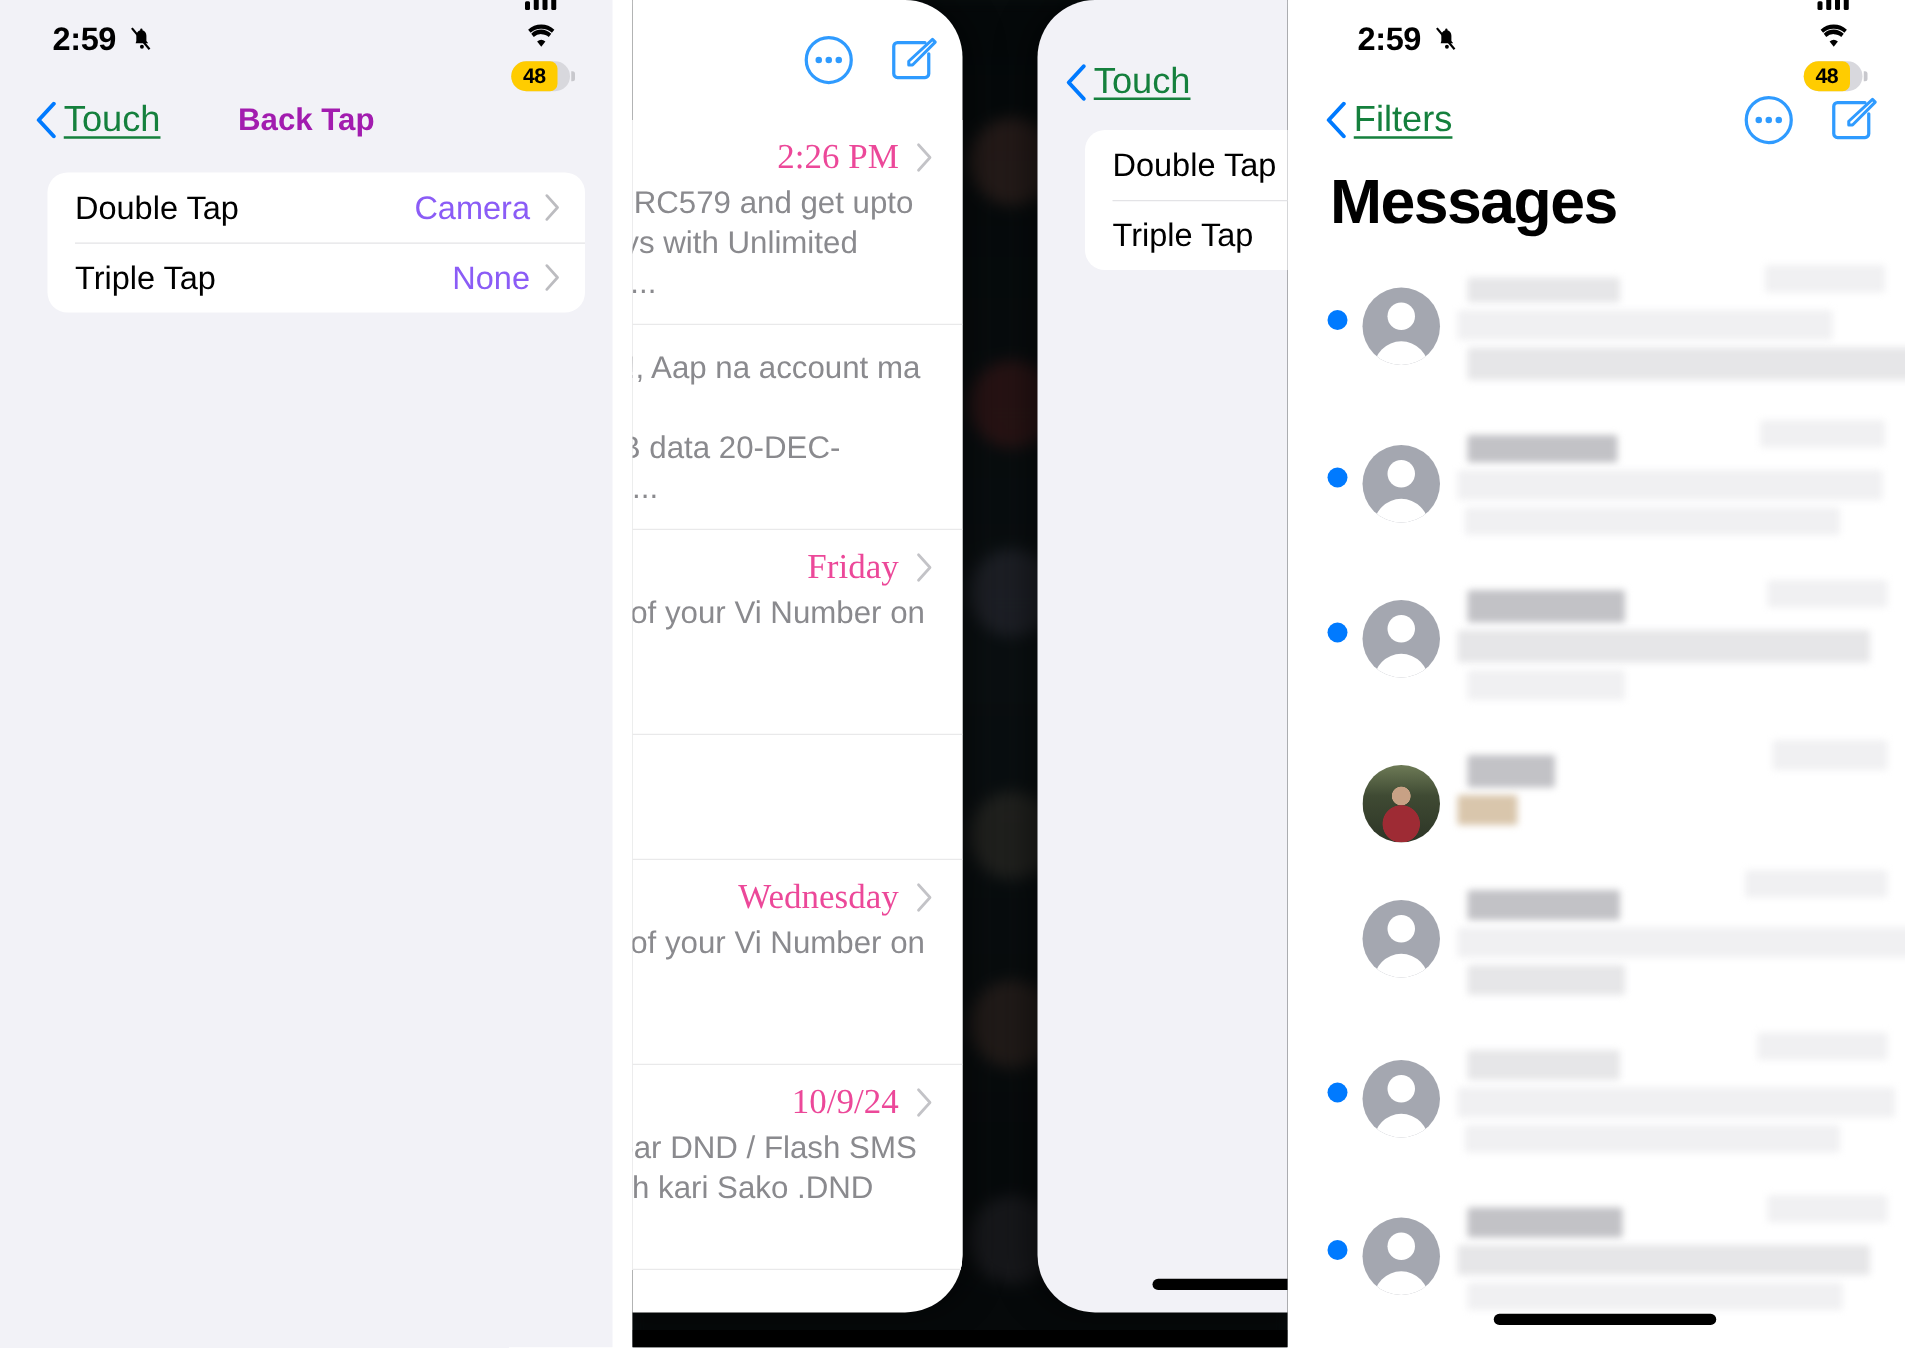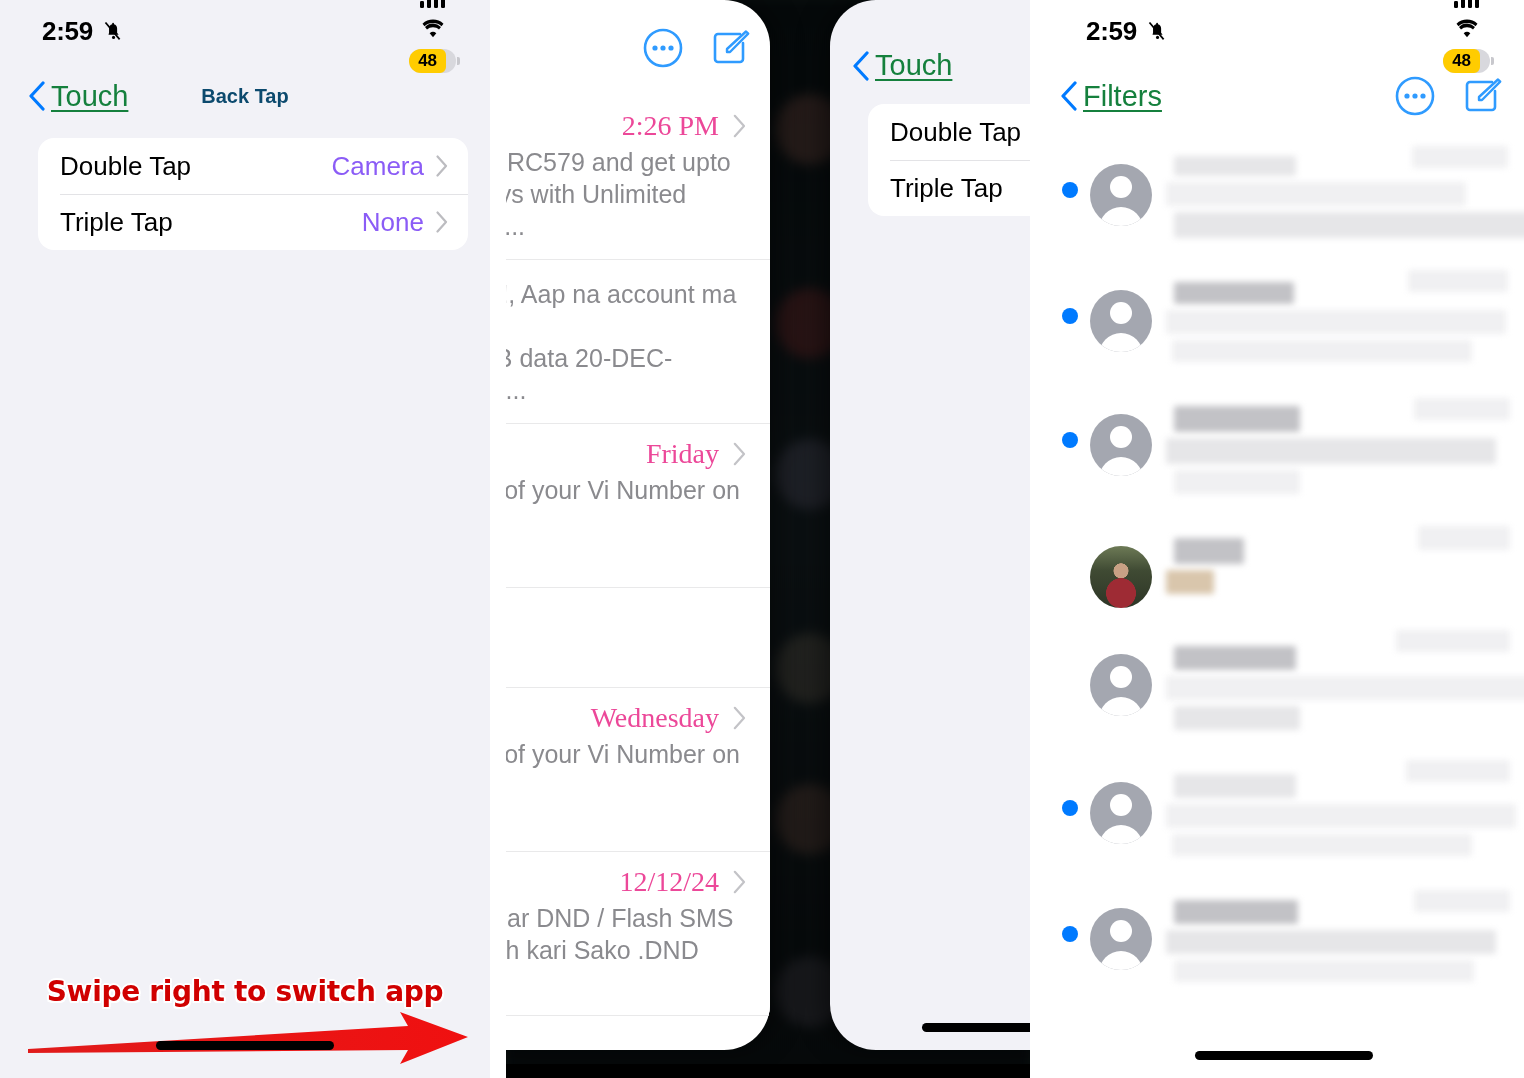--- a/index.html
+++ b/index.html
@@ -73,21 +73,21 @@
   }
   .nav-back { display:flex; align-items:center; gap:6px; cursor:pointer; }
   .chev-left { width:17px; height:30px; display:block; }
   .nav-back-label {
     font-size:29px; color:#15803d;
     text-decoration: underline; text-underline-offset: 4px;
     text-decoration-thickness: 2px;
   }
   .nav-title {
     position:absolute; left:0; right:0; text-align:center;
-    font-size:20px; font-weight:700; color:#0c4a6e; pointer-events:none;
+    font-size:25px; font-weight:700; color:#a21caf; pointer-events:none;
   }
   .nav-actions { margin-left:auto; display:flex; align-items:center; gap:26px; }
   .icon-btn { width:42px; height:42px; display:block; cursor:pointer; }
 
   
   .settings-wrap { padding: 8px 22px 0 22px; margin-left: 16px; }
   .settings-group {
     background:#ffffff; border-radius:16px; overflow:hidden;
   }
   .settings-row {
@@ -279,33 +279,20 @@
         <div class="settings-row">
           <span class="settings-label">Triple Tap</span>
           <span class="settings-value">None</span>
           <svg class="chev-right-g" viewBox="0 0 12 22">
             <path d="M1.5 1.5L10 11l-8.5 9.5" stroke="#bcbcc0" stroke-width="2.2" fill="none" stroke-linecap="round" stroke-linejoin="round"></path>
           </svg>
         </div>
       </div>
     </div>
 
-    <div class="annot">
-      <div class="annot-text">Swipe right to switch app</div>
-      <svg width="490" height="70" style="position:absolute;bottom:6px;left:0;" viewBox="0 0 490 70">
-        <defs>
-          <linearGradient id="argrad" x1="0" y1="0" x2="1" y2="0">
-            <stop offset="0" stop-color="#e01b1b"></stop>
-            <stop offset="1" stop-color="#f01010"></stop>
-          </linearGradient>
-        </defs>
-        <path d="M28 47 L408 24 L400 10 L468 35 L400 62 L408 48 L28 51 Z" fill="url(#argrad)"></path>
-      </svg>
-      <div class="home-indicator"></div>
-    </div>
   </div>
 
   <div class="panel-gap"></div>
 
   <div class="switcher">
     <div class="sw-dark-bg"></div>
 
     <div class="card-a">
       <div class="card-a-inner">
         <div class="navbar" style="height:96px;padding:0 18px 0 0;justify-content:flex-end;">
@@ -372,21 +359,21 @@
               </span>
             </div>
             <div class="msg-preview">erks of your Vi Number on a
 .</div>
           </div>
 
           <div class="msg-row">
             <div class="msg-top">
               <span class="msg-name"></span>
               <span class="msg-meta">
-                <span class="msg-time">12/12/24</span>
+                <span class="msg-time">10/9/24</span>
                 <svg class="msg-chev" viewBox="0 0 13 24">
                     <path d="M1.8 1.8L11 12l-9.2 10.2" stroke="#c3c3c7" stroke-width="2.2" fill="none" stroke-linecap="round" stroke-linejoin="round"></path>
                   </svg>
               </span>
             </div>
             <div class="msg-preview">per par DND / Flash SMS
  bandh kari Sako .DND Ma...</div>
           </div>
 
         </div>
@@ -469,20 +456,23 @@
           <circle cx="21" cy="21" r="2.6" fill="#2f9bff"></circle>
           <circle cx="29" cy="21" r="2.6" fill="#2f9bff"></circle>
         </svg>
         <svg class="icon-btn" viewBox="0 0 42 42">
           <path d="M30 7H8a3 3 0 0 0-3 3v22a3 3 0 0 0 3 3h22a3 3 0 0 0 3-3V16" stroke="#2f9bff" stroke-width="2.6" fill="none" stroke-linecap="round"></path>
           <path d="M36 4.5l2.2 2.2L20 25H17v-3z" stroke="#2f9bff" stroke-width="2.4" fill="none" stroke-linejoin="round"></path>
         </svg>
       </div>
     </div>
 
+    <div style="padding:2px 0 6px 20px;">
+      <div style="font-size:50px;font-weight:800;letter-spacing:-1.2px;color:#000;">Messages</div>
+    </div>
 
     <div class="blur-list">
 
       <div class="blur-row" style="min-height:98px;">
         <span class="unread-dot"></span>
         <span class="avatar">
             <i class="head"></i>
             <i class="body"></i>
           </span>
         <span class="blur-content">

